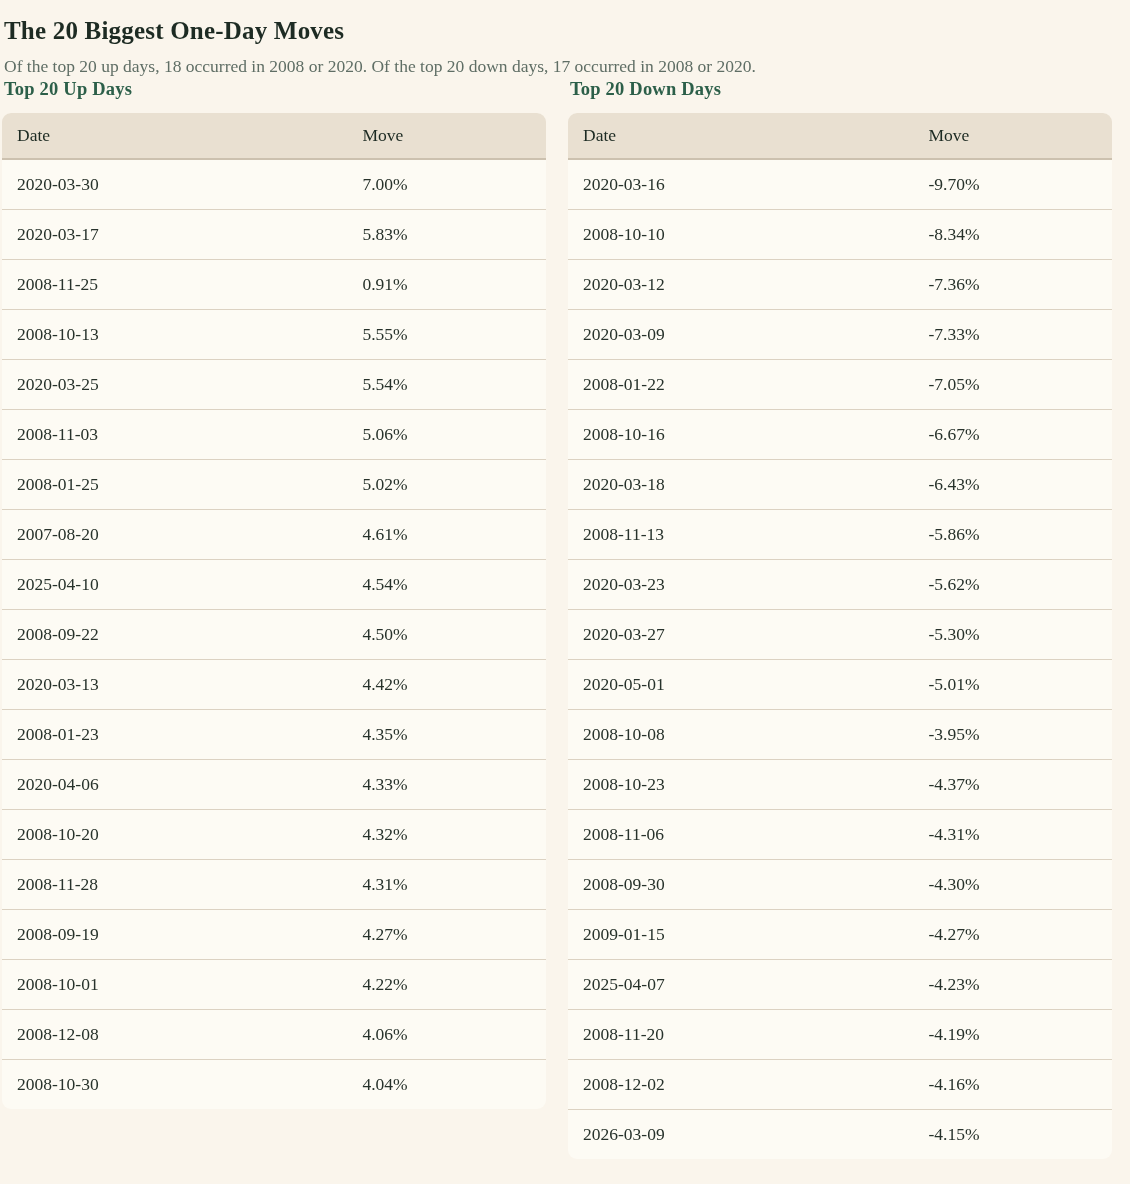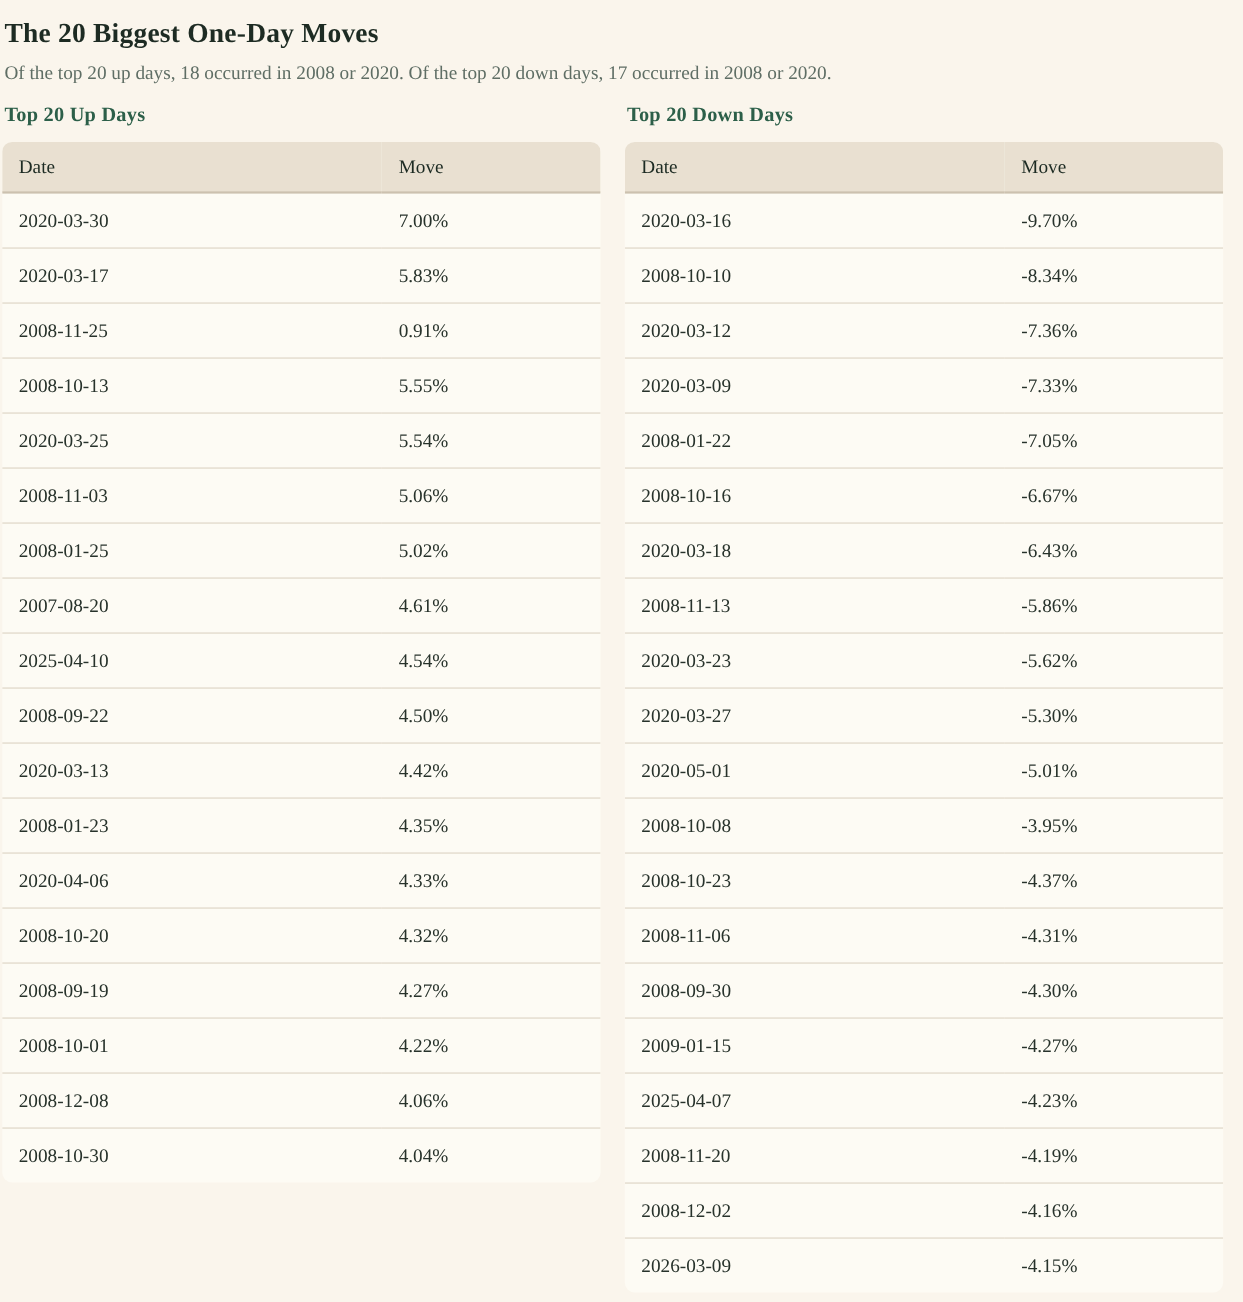--- a/index.html
+++ b/index.html
@@ -35,21 +35,21 @@
     color: var(--heading-text);
     letter-spacing: 0.2px;
   }
   .page-subtitle {
     margin: 10px 0 0 2px;
     font-size: 17.5px;
     line-height: 1.2;
     color: var(--subtitle-text);
   }
   .columns {
-    margin-top: 18px;
+    margin-top: 2px;
     display: flex;
     gap: 22px;
   }
   .col {
     flex: 1 1 0;
     min-width: 0;
   }
   .section-heading {
     margin: 0 0 13px 2px;
     font-size: 18.5px;
@@ -165,20 +165,24 @@
               </tr>
               <tr>
                 <td>2020-04-06</td>
                 <td>4.33%</td>
               </tr>
               <tr>
                 <td>2008-10-20</td>
                 <td>4.32%</td>
               </tr>
               <tr>
+                <td>2008-11-28</td>
+                <td>4.31%</td>
+              </tr>
+              <tr>
                 <td>2008-09-19</td>
                 <td>4.27%</td>
               </tr>
               <tr>
                 <td>2008-10-01</td>
                 <td>4.22%</td>
               </tr>
               <tr>
                 <td>2008-12-08</td>
                 <td>4.06%</td>

